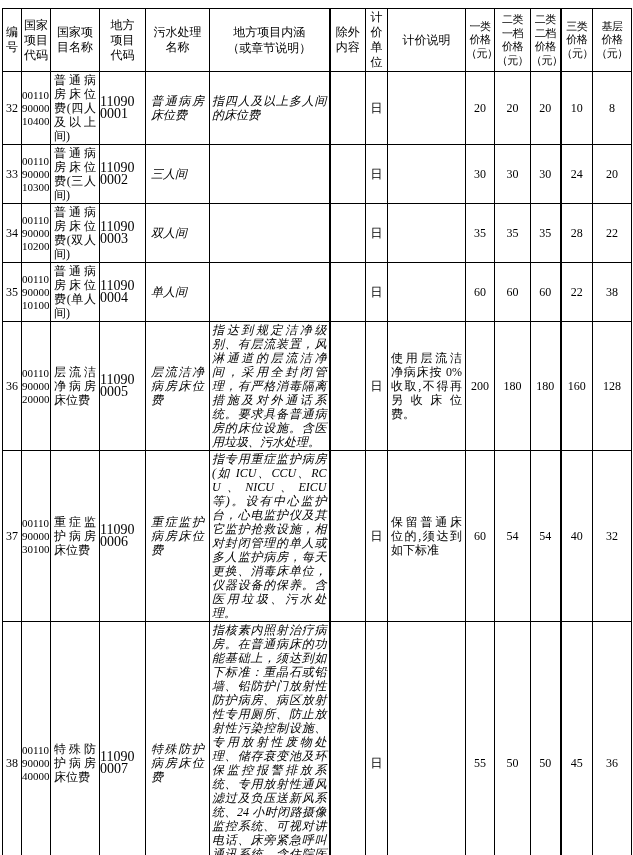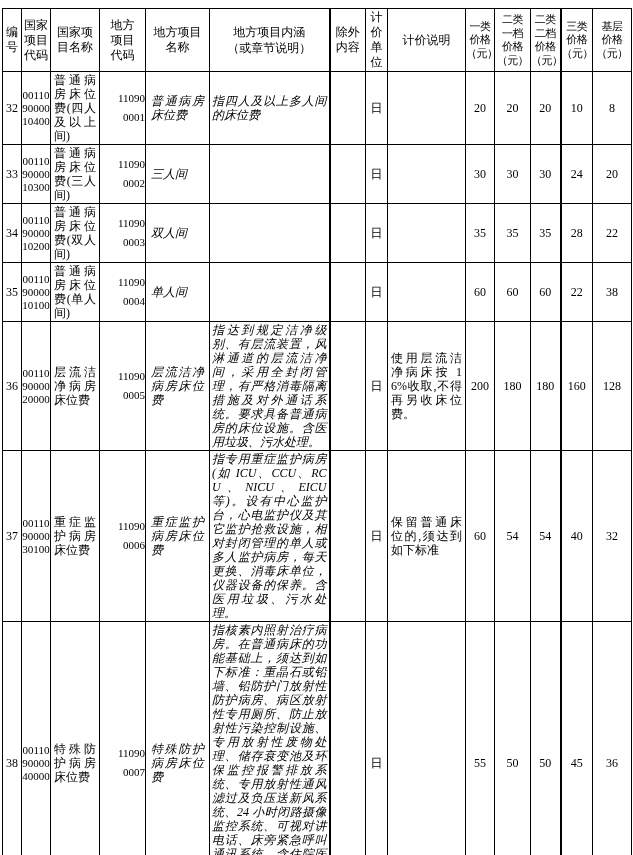--- a/index.html
+++ b/index.html
@@ -22,22 +22,22 @@
   th {
     text-align:center; white-space:pre-line; padding:0;
     font-size:12px; line-height:15px;
   }
   th.th-price { font-size:11px; line-height:13.5px; letter-spacing:-0.5px; }
   th.th-content { line-height:16px; }
   
   tr > *:nth-child(7), tr > *:nth-child(13) { border-left-width:2px; }
 
   .c-no    { text-align:center; }
-  .c-code  { white-space:pre-line; text-align:center; font-size:11px; line-height:13px; padding:1px 0; }
-  .c-lcode { white-space:pre-line; text-align:right; font-size:11px; line-height:19px; padding:1px 0; }
+  .c-code  { white-space:pre-line; font-size:11px; line-height:13px; padding:1px 0; }
+  .c-lcode { white-space:pre-line; text-align:left; font-size:14px; line-height:12px; padding:1px 0; }
   .c-name  { text-align:justify; text-justify:inter-character; padding:1px 3px; }
   .c-lname { text-align:justify; text-justify:inter-character; padding:1px 5px;font-style:italic; }
   .c-desc  { text-align:justify; text-justify:inter-character; padding:1px 2px;font-style:italic; }
   .c-note  { text-align:justify; text-justify:inter-character; padding:1px 3px; }
   .c-excl, .c-unit, .c-price { text-align:center; }
 
   tr.hh  { height:63px; }
   tr.h32 { height:71px; }
   tr.h33 { height:56px; }
   tr.h34 { height:57px; }
@@ -72,21 +72,21 @@
         <th>编
 号</th>
         <th>国家
 项目
 代码</th>
         <th>国家项
 目名称</th>
         <th>地方
 项目
 代码</th>
-        <th>地方项目
+        <th>污水处理
 名称</th>
         <th class="th-content">地方项目内涵
 （或章节说明）</th>
         <th>除外
 内容</th>
         <th>计
 价
 单
 位</th>
         <th>计价说明</th>
@@ -191,21 +191,21 @@
         <td class="c-code">00110
 90000
 20000</td>
         <td class="c-name">层流洁净病房床位费</td>
         <td class="c-lcode">11090
 0005</td>
         <td class="c-lname">层流洁净病房床位费</td>
         <td class="c-desc">指达到规定洁净级别、有层流装置，风淋通道的层流洁净间，采用全封闭管理，有严格消毒隔离措施及对外通话系统。要求具备普通病房的床位设施。含医用垃圾、污水处理。</td>
         <td class="c-excl"></td>
         <td class="c-unit">日</td>
-        <td class="c-note">使用层流洁净病床按 16%收取,不得再另收床位费。</td>
+        <td class="c-note">使用层流洁净病床按 0%收取,不得再另收床位费。</td>
         <td class="c-price">200</td>
         <td class="c-price">180</td>
         <td class="c-price">180</td>
         <td class="c-price">160</td>
         <td class="c-price">128</td>
       </tr>
       <tr class="h37">
         <td class="c-no">37</td>
         <td class="c-code">00110
 90000

